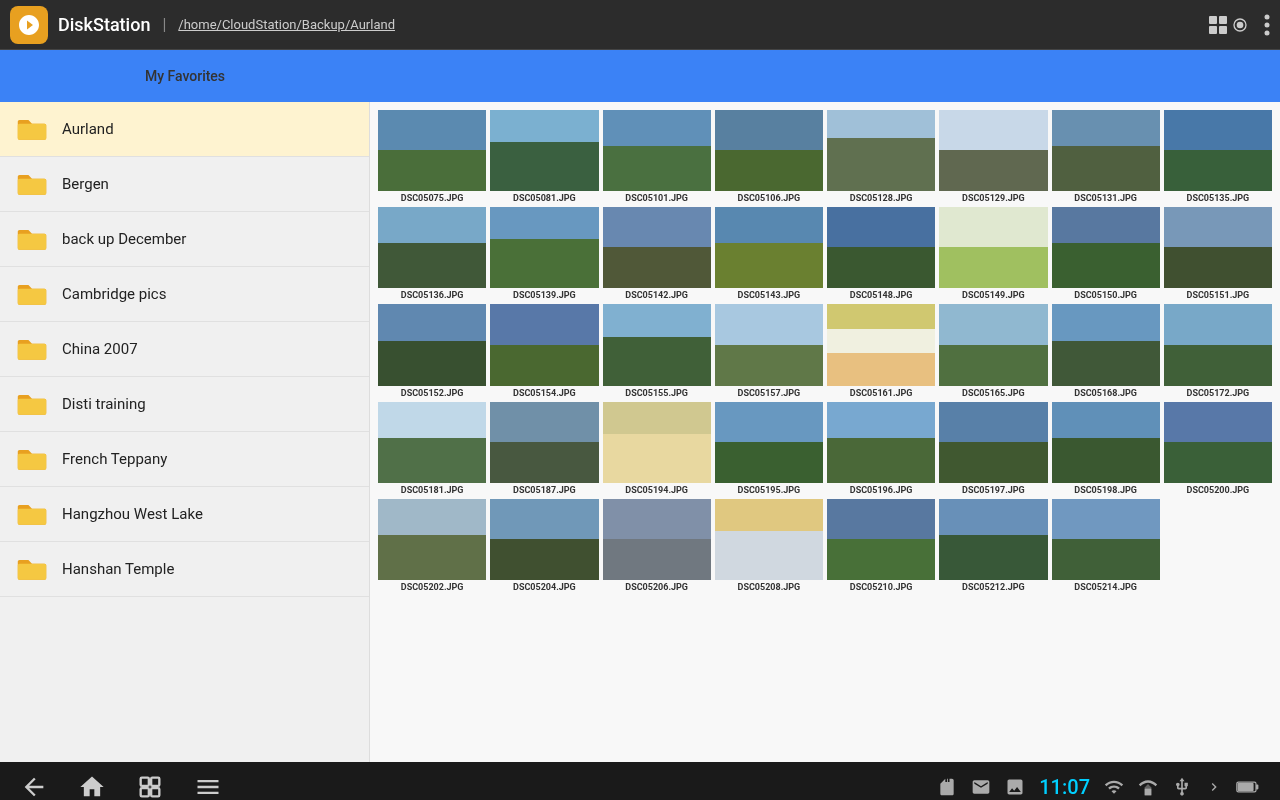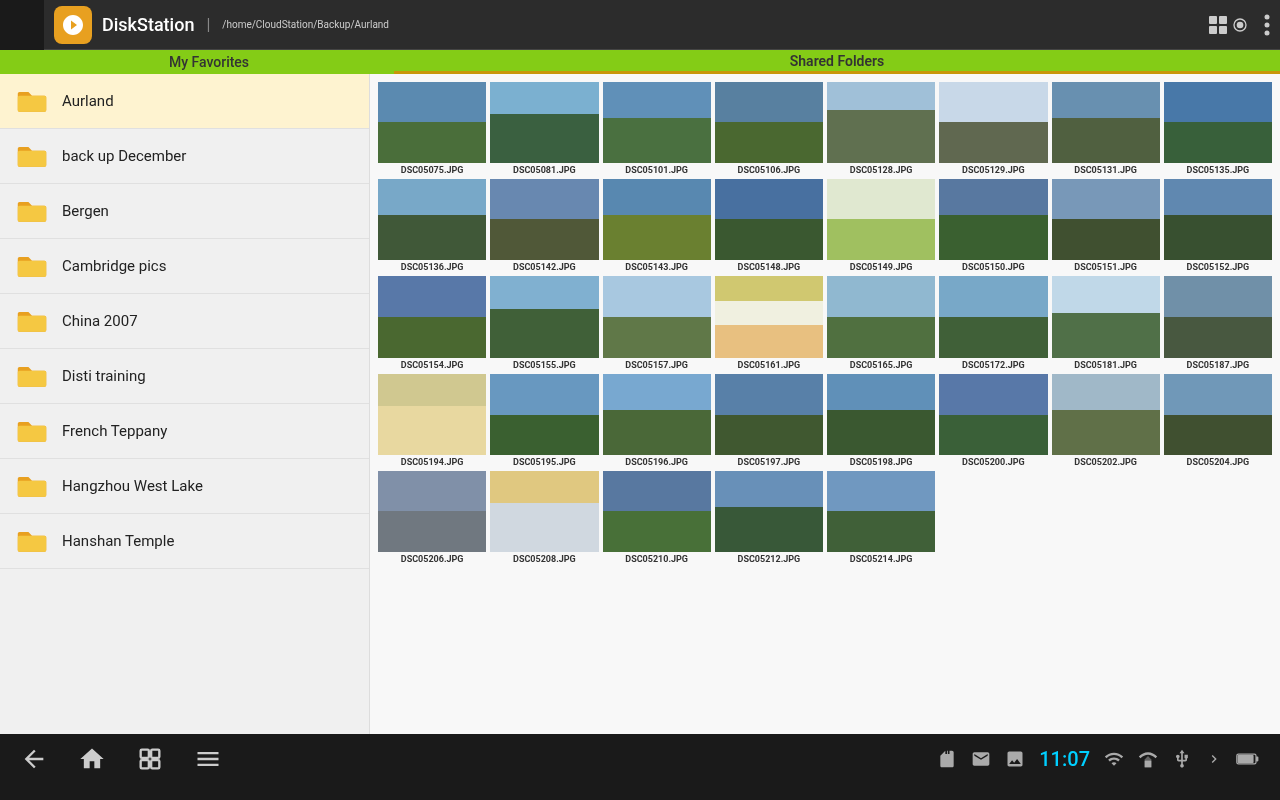--- a/index.html
+++ b/index.html
@@ -6,21 +6,20 @@
     body { width: 1280px; height: 800px; overflow: hidden; background: #1a1a1a; font-family: 'Roboto', Arial, sans-serif; }
 
     
     #top-bar {
       height: 50px;
       background: #2c2c2c;
       display: flex;
       align-items: center;
       padding: 0 10px;
       border-bottom: 1px solid #444;
-      margin-left: 44px;
     }
     #app-icon {
       width: 38px; height: 38px;
       background: #e8a020;
       border-radius: 8px;
       display: flex; align-items: center; justify-content: center;
       margin-right: 10px;
       flex-shrink: 0;
     }
     #app-icon svg { width: 24px; height: 24px; }
@@ -31,39 +30,39 @@
       margin-right: 12px;
       flex-shrink: 0;
     }
     #path-separator {
       color: #888;
       font-size: 16px;
       margin-right: 12px;
     }
     #breadcrumb-path {
       color: #ccc;
-      font-size: 10px;
+      font-size: 13px;
       flex: 1;
+      text-decoration: underline;
     }
     #top-bar-actions {
       display: flex; align-items: center; gap: 16px;
     }
     .top-action-btn {
       color: #ccc;
       cursor: pointer;
       display: flex; align-items: center; justify-content: center;
     }
 
     
     #secondary-bar {
-      height: 24px;
-      background: #84cc16;
+      height: 52px;
+      background: #3b82f6;
       display: flex;
       align-items: stretch;
-      padding-left: 24px;
     }
     #my-favorites-tab {
       width: 370px;
       display: flex; align-items: center; justify-content: center;
       font-size: 14px;
       font-weight: 500;
       color: #333;
       flex-shrink: 0;
       cursor: pointer;
     }
@@ -258,49 +257,46 @@
         <circle cx="3" cy="20" r="2.5"></circle>
       </svg>
     </div>
   </div>
 </div>
 
 <div id="secondary-bar">
   <div id="my-favorites-tab">
     <span>My Favorites</span>
   </div>
-  <div id="shared-folders-tab">
-    <span>Shared Folders</span>
-  </div>
 </div>
 
 <div id="main">
 
   <div id="sidebar">
 
   <div class="sidebar-item" style="background: rgb(254, 243, 208);">
         <div class="folder-icon"><svg viewBox="0 0 36 28" fill="none" xmlns="http://www.w3.org/2000/svg">
     <path d="M2 6C2 4.9 2.9 4 4 4H14L18 8H32C33.1 8 34 8.9 34 10V24C34 25.1 33.1 26 32 26H4C2.9 26 2 25.1 2 24V6Z" fill="#E8A020"></path>
     <path d="M2 10C2 8.9 2.9 8 4 8H32C33.1 8 34 8.9 34 10V24C34 25.1 33.1 26 32 26H4C2.9 26 2 25.1 2 24V10Z" fill="#F5C842"></path>
   </svg></div>
         <span class="sidebar-label">Aurland</span>
       </div>
       <div class="sidebar-item">
         <div class="folder-icon"><svg viewBox="0 0 36 28" fill="none" xmlns="http://www.w3.org/2000/svg">
     <path d="M2 6C2 4.9 2.9 4 4 4H14L18 8H32C33.1 8 34 8.9 34 10V24C34 25.1 33.1 26 32 26H4C2.9 26 2 25.1 2 24V6Z" fill="#E8A020"></path>
     <path d="M2 10C2 8.9 2.9 8 4 8H32C33.1 8 34 8.9 34 10V24C34 25.1 33.1 26 32 26H4C2.9 26 2 25.1 2 24V10Z" fill="#F5C842"></path>
   </svg></div>
+        <span class="sidebar-label">Bergen</span>
+      </div>
+      <div class="sidebar-item">
+        <div class="folder-icon"><svg viewBox="0 0 36 28" fill="none" xmlns="http://www.w3.org/2000/svg">
+    <path d="M2 6C2 4.9 2.9 4 4 4H14L18 8H32C33.1 8 34 8.9 34 10V24C34 25.1 33.1 26 32 26H4C2.9 26 2 25.1 2 24V6Z" fill="#E8A020"></path>
+    <path d="M2 10C2 8.9 2.9 8 4 8H32C33.1 8 34 8.9 34 10V24C34 25.1 33.1 26 32 26H4C2.9 26 2 25.1 2 24V10Z" fill="#F5C842"></path>
+  </svg></div>
         <span class="sidebar-label">back up December</span>
-      </div>
-      <div class="sidebar-item">
-        <div class="folder-icon"><svg viewBox="0 0 36 28" fill="none" xmlns="http://www.w3.org/2000/svg">
-    <path d="M2 6C2 4.9 2.9 4 4 4H14L18 8H32C33.1 8 34 8.9 34 10V24C34 25.1 33.1 26 32 26H4C2.9 26 2 25.1 2 24V6Z" fill="#E8A020"></path>
-    <path d="M2 10C2 8.9 2.9 8 4 8H32C33.1 8 34 8.9 34 10V24C34 25.1 33.1 26 32 26H4C2.9 26 2 25.1 2 24V10Z" fill="#F5C842"></path>
-  </svg></div>
-        <span class="sidebar-label">Bergen</span>
       </div>
       <div class="sidebar-item">
         <div class="folder-icon"><svg viewBox="0 0 36 28" fill="none" xmlns="http://www.w3.org/2000/svg">
     <path d="M2 6C2 4.9 2.9 4 4 4H14L18 8H32C33.1 8 34 8.9 34 10V24C34 25.1 33.1 26 32 26H4C2.9 26 2 25.1 2 24V6Z" fill="#E8A020"></path>
     <path d="M2 10C2 8.9 2.9 8 4 8H32C33.1 8 34 8.9 34 10V24C34 25.1 33.1 26 32 26H4C2.9 26 2 25.1 2 24V10Z" fill="#F5C842"></path>
   </svg></div>
         <span class="sidebar-label">Cambridge pics</span>
       </div>
       <div class="sidebar-item">
         <div class="folder-icon"><svg viewBox="0 0 36 28" fill="none" xmlns="http://www.w3.org/2000/svg">
@@ -391,20 +387,26 @@
           <div class="photo-label">DSC05135.JPG</div>
         </div>
         <div class="photo-item">
           <div class="photo-thumb">
             <div class="thumb-inner t10"></div>
           </div>
           <div class="photo-label">DSC05136.JPG</div>
         </div>
         <div class="photo-item">
           <div class="photo-thumb">
+            <div class="thumb-inner t11"></div>
+          </div>
+          <div class="photo-label">DSC05139.JPG</div>
+        </div>
+        <div class="photo-item">
+          <div class="photo-thumb">
             <div class="thumb-inner t12"></div>
           </div>
           <div class="photo-label">DSC05142.JPG</div>
         </div>
         <div class="photo-item">
           <div class="photo-thumb">
             <div class="thumb-inner t13"></div>
           </div>
           <div class="photo-label">DSC05143.JPG</div>
         </div>
@@ -460,20 +462,26 @@
           <div class="photo-thumb">
             <div class="thumb-inner t22"></div>
           </div>
           <div class="photo-label">DSC05161.JPG</div>
         </div>
         <div class="photo-item">
           <div class="photo-thumb">
             <div class="thumb-inner t23"></div>
           </div>
           <div class="photo-label">DSC05165.JPG</div>
+        </div>
+        <div class="photo-item">
+          <div class="photo-thumb">
+            <div class="thumb-inner t24"></div>
+          </div>
+          <div class="photo-label">DSC05168.JPG</div>
         </div>
         <div class="photo-item">
           <div class="photo-thumb">
             <div class="thumb-inner t25"></div>
           </div>
           <div class="photo-label">DSC05172.JPG</div>
         </div>
         <div class="photo-item">
           <div class="photo-thumb">
             <div class="thumb-inner t26"></div>

